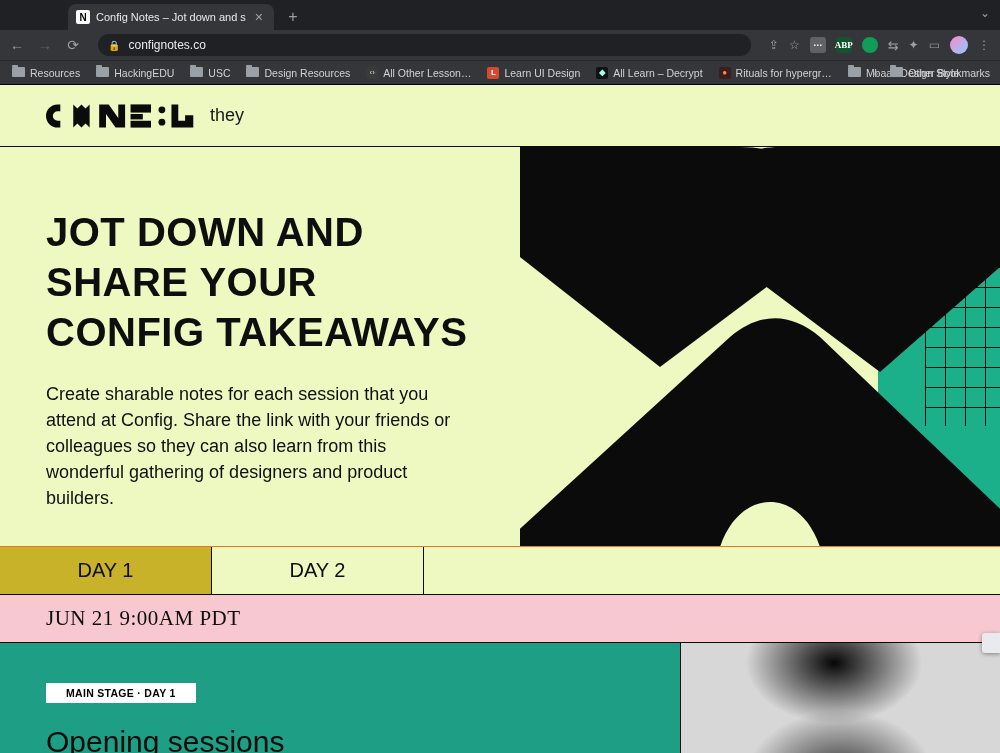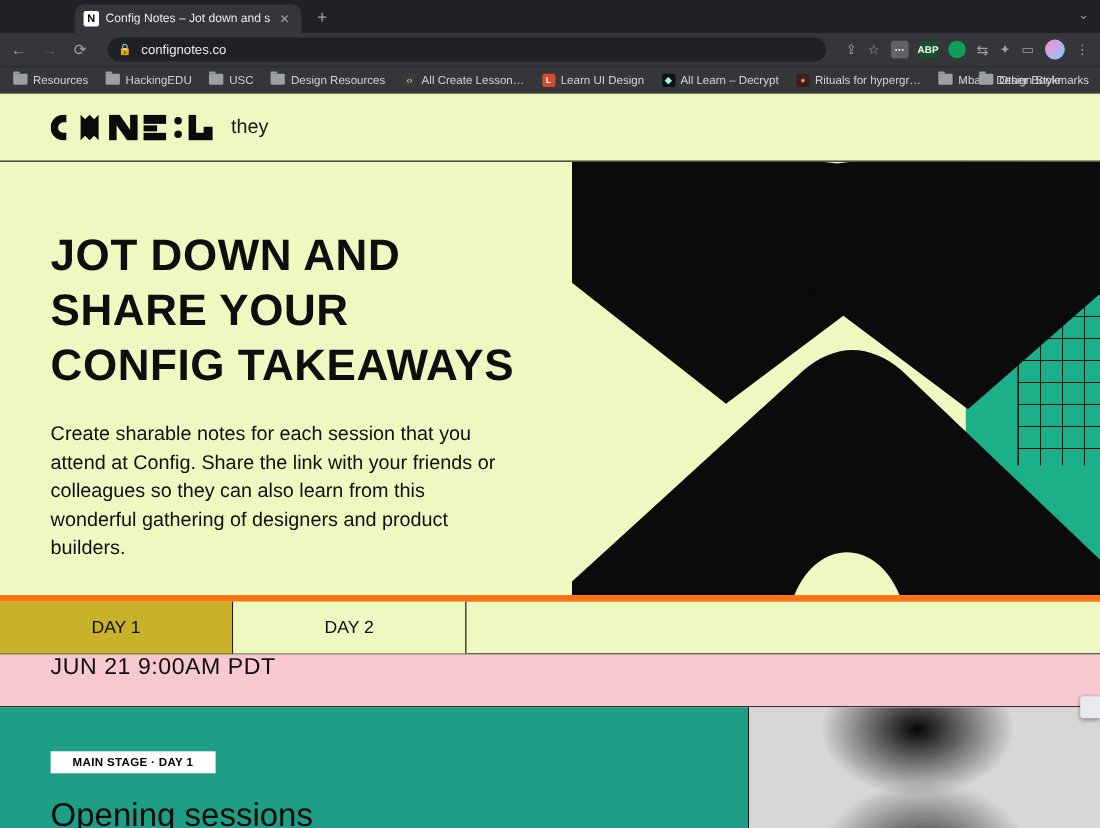--- a/index.html
+++ b/index.html
@@ -13,51 +13,51 @@
   .tab .close { width:14px; height:14px; color:#9aa0a6; display:flex; align-items:center; justify-content:center; font-size:11px; }
   .new-tab { width:26px; height:26px; display:flex; align-items:center; justify-content:center; color:#9aa0a6; font-size:16px; margin-left:6px; }
   .tab-strip .right-icons { position:absolute; right:10px; top:6px; color:#9aa0a6; font-size:12px; }
   .toolbar { height:30px; background:#35363a; display:flex; align-items:center; padding:0 10px; gap:12px; }
   .nav-icons { display:flex; gap:14px; color:#9aa0a6; }
   .nav-icons span { width:14px; height:14px; display:flex; align-items:center; justify-content:center; font-size:14px; }
   .omnibox { flex:1; height:22px; background:#202124; border-radius:20px; display:flex; align-items:center; padding:0 10px; gap:8px; color:#e8eaed; font-size:12px; margin:0 6px; }
   .omnibox .lock { font-size:10px; color:#9aa0a6; }
   .tb-right { display:flex; gap:10px; align-items:center; color:#9aa0a6; font-size:12px; }
   .tb-right .pill { width:16px; height:16px; border-radius:3px; display:flex; align-items:center; justify-content:center; font-size:9px; font-weight:700; }
-  .tb-right .red { background:#14532d; color:#fff; }
+  .tb-right .red { background:#14532d; color:#fff;font-family:Liberation Serif, serif; }
   .tb-right .grn { background:#0f9d58; border-radius:50%; }
   .tb-right .avatar { width:18px; height:18px; border-radius:50%; background:linear-gradient(135deg,#f8c,#8cf); }
   .bookmark-bar { height:24px; background:#35363a; border-top:1px solid #2a2b2e; display:flex; align-items:center; padding:0 12px; gap:16px; color:#d0d3d7; font-size:10.5px; position:relative; }
   .bm-item { display:flex; align-items:flex-start; gap:5px; white-space:nowrap; }
   .bm-item .folder { width:13px; height:10px; background:#9aa0a6; border-radius:1px; position:relative; }
   .bm-item .folder::before { content:""; position:absolute; top:-2px; left:0; width:6px; height:2px; background:#9aa0a6; border-radius:1px 1px 0 0; }
   .bm-item .fav { width:12px; height:12px; border-radius:2px; display:flex; align-items:center; justify-content:center; font-size:8px; font-weight:700; }
   .bm-right { position:absolute; right:10px; display:flex; align-items:center; gap:12px; }
   .bm-right .chev { color:#9aa0a6; }
   
   .viewport { flex:1; background:#eef8c1; overflow:hidden; position:relative; border-top:1px solid #000; }
   .header-bar { height:62px; display:flex; align-items:center; padding:0 46px; gap:14px; border-bottom:1px solid #0b0b0b; }
   .logo { height:28px; display:flex; align-items:center; gap:14px; }
   .logo svg { height:24px; }
   .logo-sub { font-size:18px; font-weight:500; color:#1a1a1a; }
-  .hero { height:400px; display:flex; border-bottom:6px solid #f97316; }
+  .hero { height:400px; display:flex; border-bottom:1px solid #f97316; }
   .hero-left { width:520px; padding:60px 20px 0 46px; }
   .hero-title { font-size:40px; font-weight:550; letter-spacing:.5px; line-height:1.25; text-transform:uppercase; color:#0e0e0e; }
   .hero-body { margin-top:24px; font-size:18px; line-height:1.45; color:#101010; max-width:420px; }
   .hero-right { flex:1; position:relative; overflow:hidden; }
   .teal-strip { position:absolute; top:0; right:0; width:122px; height:100%; background:#1bb08a; }
   .grid-block { position:absolute; top:0; right:0; width:75px; height:70%; background:
       repeating-linear-gradient(#0b0b0b 0 1px, transparent 1px 20px),
       repeating-linear-gradient(90deg,#0b0b0b 0 1px, transparent 1px 20px),
       #1bb08a; }
   .big-shape { position:absolute; inset:0; }
   .day-tabs { height:48px; display:flex; border-bottom:1px solid #0b0b0b; }
-  .day-tab { width:212px; display:flex; align-items:center; justify-content:center; font-size:16px; border-right:1px solid #0b0b0b; background:#eef8c1; color:#0e0e0e; font-weight:500;}
+  .day-tab { width:212px; display:flex; align-items:center; justify-content:center; font-size:20px; border-right:1px solid #0b0b0b; background:#eef8c1; color:#0e0e0e; font-weight:500;}
   .day-tab.active { background:#c7b22a; }
-  .date-bar { height:48px; background:#f7c8cf; border-bottom:1px solid #0b0b0b; display:flex; padding:0 46px; font-size:21px; font-weight:500; color:#0e0e0e; letter-spacing:.5px;}
+  .date-bar { height:48px; background:#f7c8cf; border-bottom:1px solid #0b0b0b; display:flex; align-items:center; padding:0 46px; font-size:21px; font-weight:500; color:#0e0e0e; letter-spacing:.5px;font-family:Liberation Serif, serif;}
   .session-row { height:200px; background:#1e9e84; display:flex; border-bottom:1px solid #0b0b0b; }
   .session-left { flex:1; padding:40px 46px; position:relative; }
   .stage-chip { background:#fff; color:#000; font-size:10.5px; font-weight:600; padding:4px 20px; display:inline-block; letter-spacing:.3px; }
   .session-title { margin-top:22px; font-size:30px; font-weight:450; color:#0c0c0c; }
   .session-right { width:320px; border-left:1px solid #0b0b0b; background:#d9d9d9; position:relative; overflow:hidden; }
   .session-right::after{ content:""; position:absolute; inset:0; background:
     radial-gradient(ellipse 160px 120px at 50% 70%, #2a2a2a 0%, transparent 60%),
     radial-gradient(ellipse 160px 110px at 48% 10%, #111 0%, transparent 55%),
     #cfcfcf; filter:grayscale(1) contrast(1.1);}
   .floating-thumb { position:absolute; right:0; bottom:100px; width:18px; height:20px; background:#e8eaed; border-radius:3px 0 0 3px; box-shadow:0 1px 4px rgba(0,0,0,.4);}
@@ -113,21 +113,21 @@
     <div class="bm-item">
         <span class="folder"></span>
         <span>USC</span>
       </div>
     <div class="bm-item">
         <span class="folder"></span>
         <span>Design Resources</span>
       </div>
     <div class="bm-item">
         <span class="fav" style="background:#3a3a3a;color:#bbb">‹›</span>
-        <span>All Create Lesson…</span>
+        <span>All Other Lesson…</span>
       </div>
     <div class="bm-item">
         <span class="fav" style="background:#d34b2f;color:#fff">L</span>
         <span>Learn UI Design</span>
       </div>
     <div class="bm-item">
         <span class="fav" style="background:#111;color:#9fe">◆</span>
         <span>All Learn – Decrypt</span>
       </div>
     <div class="bm-item">

